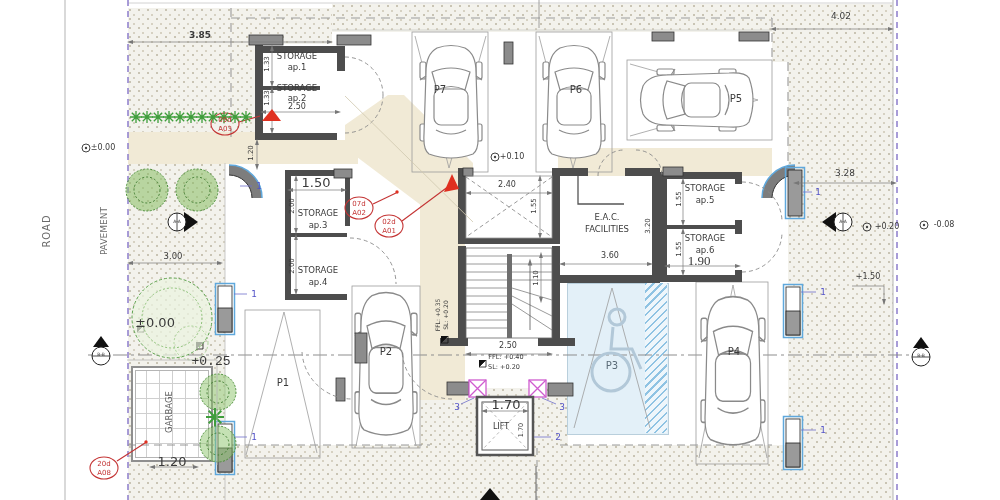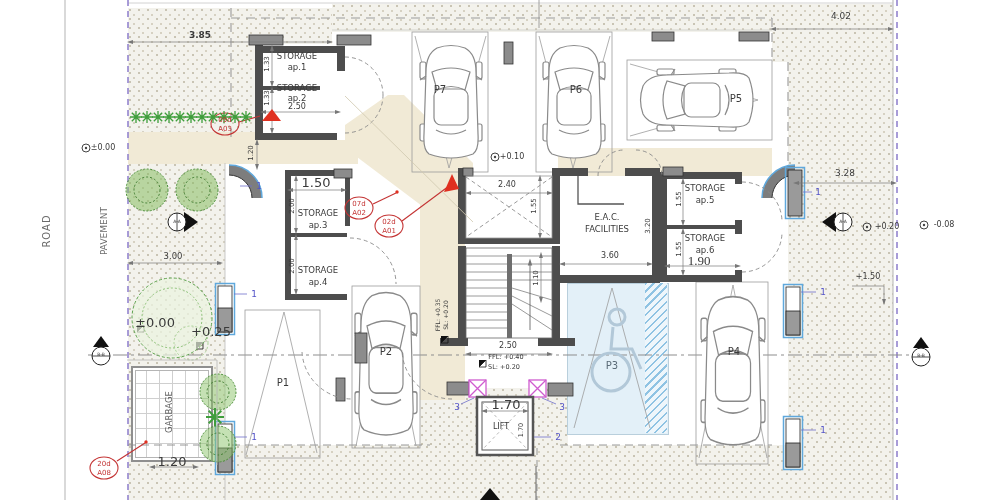--- a/index.html
+++ b/index.html
@@ -433,21 +433,21 @@
   <div class="lbl s10" style="left:560px;top:90px;padding-left:32px;">P6</div>
   <div class="lbl s10" style="left:688px;top:99px;margin-left:48px;">P5</div>
   <div class="lbl s10" style="left:283px;top:383px;">P1</div>
   <div class="lbl s10" style="left:386px;top:352px;">P2</div>
   <div class="lbl s10" style="left:612px;top:366px;color:#5a6b77;">P3</div>
   <div class="lbl s10" style="left:734px;top:352px;">P4</div>
 
   <div class="lbl s8" style="left:512px;top:157px;">+0.10</div>
   <div class="lbl s8" style="left:103px;top:148px;">±0.00</div>
   <div class="lbl s75" style="left:155px;top:322px;">±0.00</div>
-  <div class="lbl s75" style="left:211px;top:331px;">+0.25</div>
+  <div class="lbl s75" style="left:211px;top:361px;font-family:Liberation Mono, monospace;">+0.25</div>
   <div class="lbl s8" style="left:887px;top:227px;">+0.20</div>
   <div class="lbl s8" style="left:944px;top:225px;">-0.08</div>
   <div class="lbl s8" style="left:868px;top:277px;">+1.50</div>
 
   <div class="lbl s8" style="left:507px;top:185px;">2.40</div>
   <div class="lbl r s7" style="left:534px;top:206px;">1.55</div>
   <div class="lbl r s7" style="left:536px;top:278px;">1.10</div>
   <div class="lbl s8" style="left:508px;top:346px;">2.50</div>
 
   <div class="lbl s85" style="left:607px;top:217px;">E.A.C.</div>

